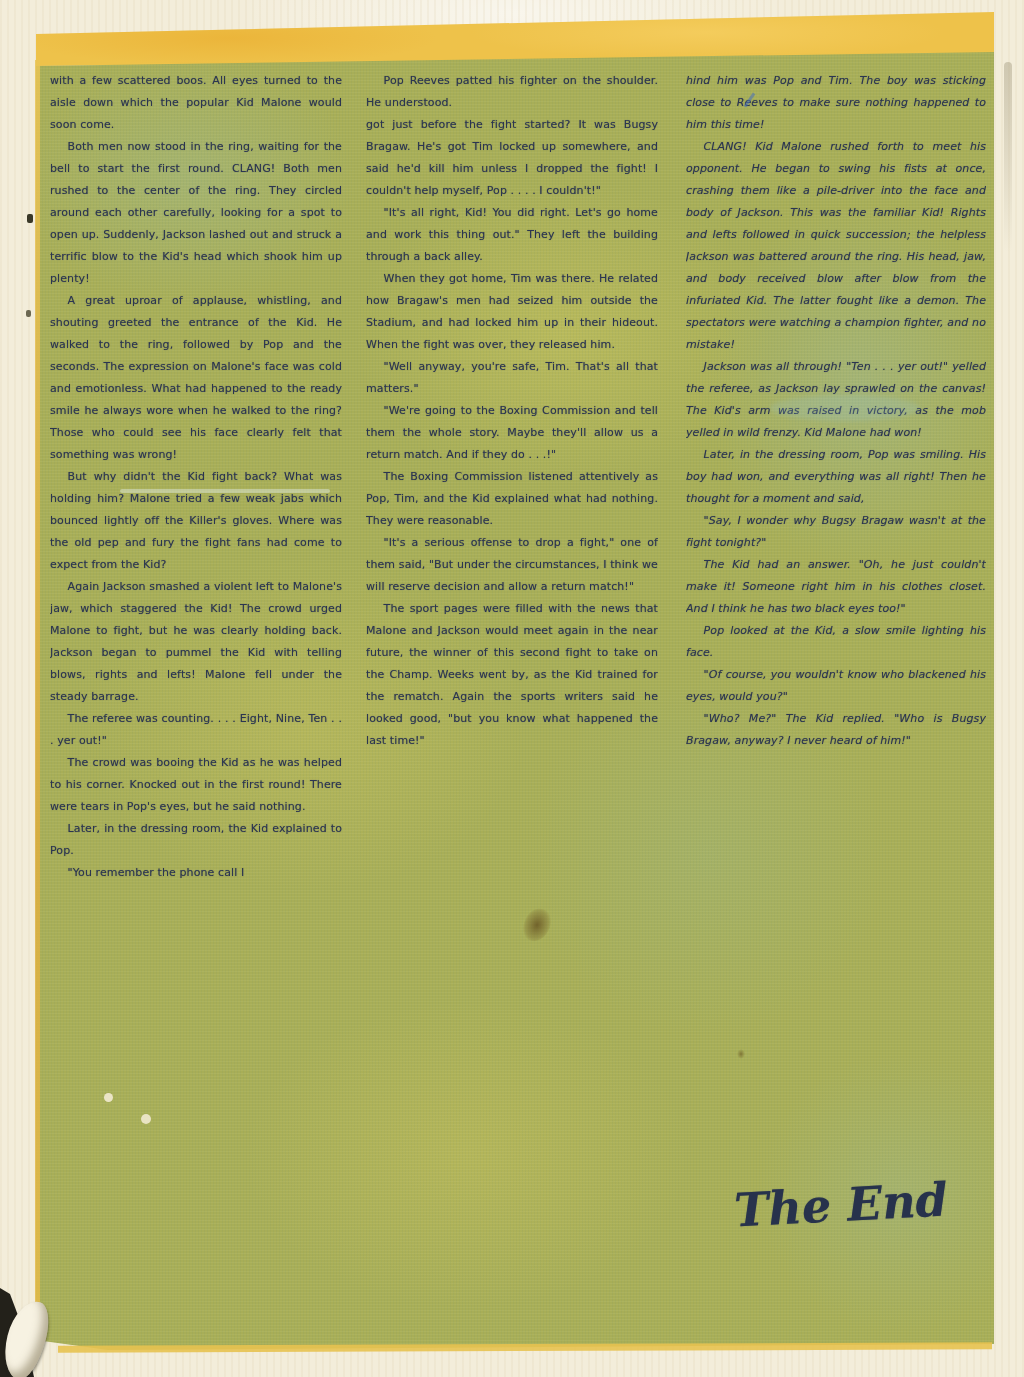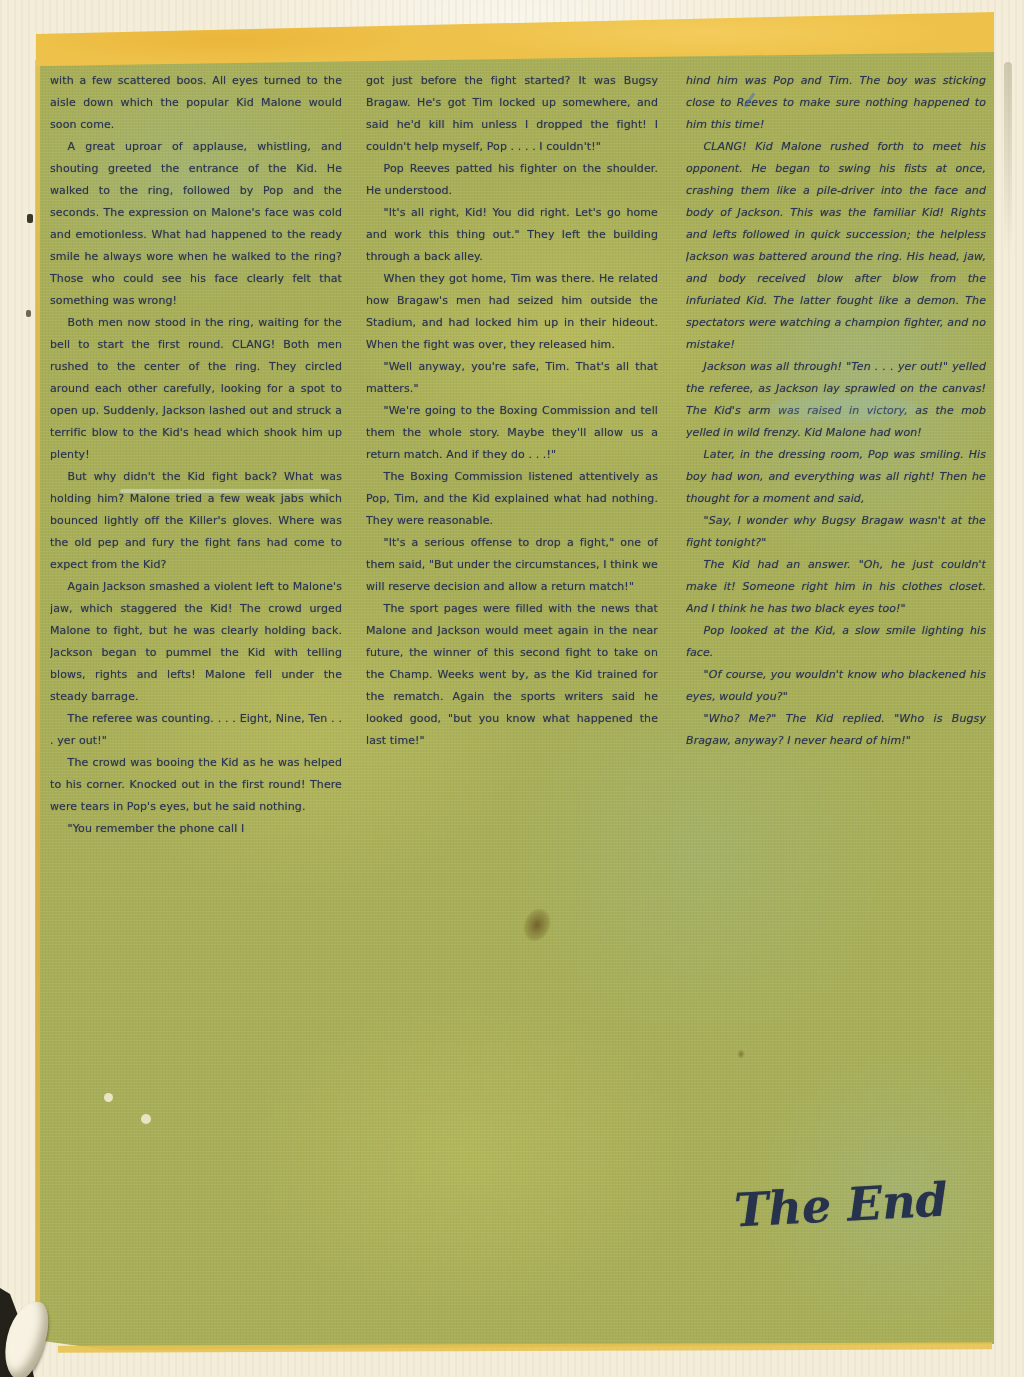--- a/index.html
+++ b/index.html
@@ -101,31 +101,32 @@
 <div class="paper-texture"></div>
 
 <div class="top-band"></div>
 
 <div class="story-page"></div>
 <div class="left-edge-line"></div>
 <div class="bottom-edge-line"></div>
 
 <div class="col col-1">
     <p class="para">with a few scattered boos. All eyes turned to the aisle down which the popular Kid Malone would soon come.</p>
+    <p class="para indent">Both men now stood in the ring, waiting for the bell to start the first round. CLANG! Both men rushed to the center of the ring. They circled around each other carefully, looking for a spot to open up. Suddenly, Jackson lashed out and struck a terrific blow to the Kid's head which shook him up plenty!</p>
     <p class="para indent">A great uproar of applause, whistling, and shouting greeted the entrance of the Kid. He walked to the ring, followed by Pop and the seconds. The expression on Malone's face was cold and emotionless. What had happened to the ready smile he always wore when he walked to the ring? Those who could see his face clearly felt that something was wrong!</p>
-    <p class="para indent">Both men now stood in the ring, waiting for the bell to start the first round. CLANG! Both men rushed to the center of the ring. They circled around each other carefully, looking for a spot to open up. Suddenly, Jackson lashed out and struck a terrific blow to the Kid's head which shook him up plenty!</p>
     <p class="para indent">But why didn't the Kid fight back? What was holding him? Malone tried a few weak jabs which bounced lightly off the Killer's gloves. Where was the old pep and fury the fight fans had come to expect from the Kid?</p>
     <p class="para indent">Again Jackson smashed a violent left to Malone's jaw, which staggered the Kid! The crowd urged Malone to fight, but he was clearly holding back. Jackson began to pummel the Kid with telling blows, rights and lefts! Malone fell under the steady barrage.</p>
     <p class="para indent">The referee was counting. . . . Eight, Nine, Ten . . . yer out!"</p>
     <p class="para indent">The crowd was booing the Kid as he was helped to his corner. Knocked out in the first round! There were tears in Pop's eyes, but he said nothing.</p>
+    <p class="para indent">Later, in the dressing room, the Kid explained to Pop.</p>
     <p class="para indent">"You remember the phone call I</p>
   </div>
 <div class="col col-2">
+    <p class="para indent">Pop Reeves patted his fighter on the shoulder. He understood.</p>
     <p class="para">got just before the fight started? It was Bugsy Bragaw. He's got Tim locked up somewhere, and said he'd kill him unless I dropped the fight! I couldn't help myself, Pop . . . . I couldn't!"</p>
-    <p class="para indent">Pop Reeves patted his fighter on the shoulder. He understood.</p>
     <p class="para indent">"It's all right, Kid! You did right. Let's go home and work this thing out." They left the building through a back alley.</p>
     <p class="para indent">When they got home, Tim was there. He related how Bragaw's men had seized him outside the Stadium, and had locked him up in their hideout. When the fight was over, they released him.</p>
     <p class="para indent">"Well anyway, you're safe, Tim. That's all that matters."</p>
     <p class="para indent">"We're going to the Boxing Commission and tell them the whole story. Maybe they'll allow us a return match. And if they do . . .!"</p>
     <p class="para indent">The Boxing Commission listened attentively as Pop, Tim, and the Kid explained what had nothing. They were reasonable.</p>
     <p class="para indent">"It's a serious offense to drop a fight," one of them said, "But under the circumstances, I think we will reserve decision and allow a return match!"</p>
     <p class="para indent">The sport pages were filled with the news that Malone and Jackson would meet again in the near future, the winner of this second fight to take on the Champ. Weeks went by, as the Kid trained for the rematch. Again the sports writers said he looked good, "but you know what happened the last time!"</p>
   </div>
 <div class="col col-3">
     <p class="para">hind him was Pop and Tim. The boy was sticking close to Reeves to make sure nothing happened to him this time!</p>

